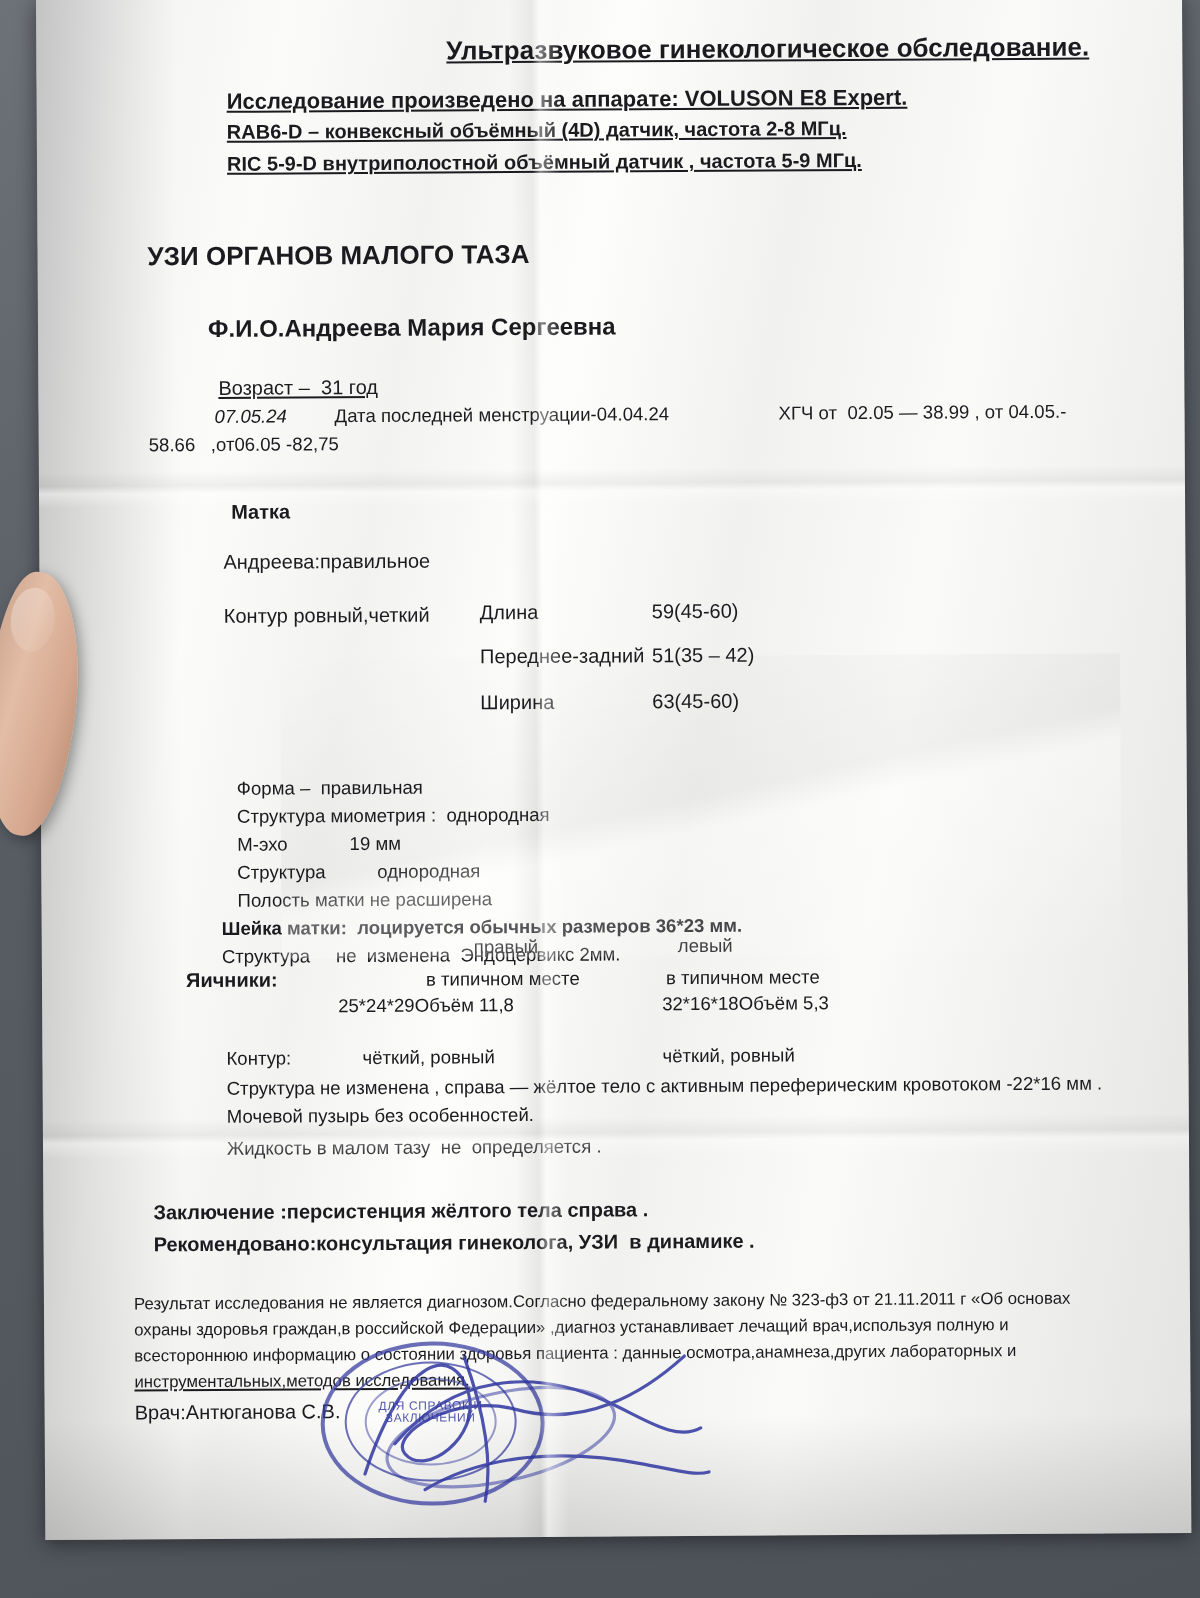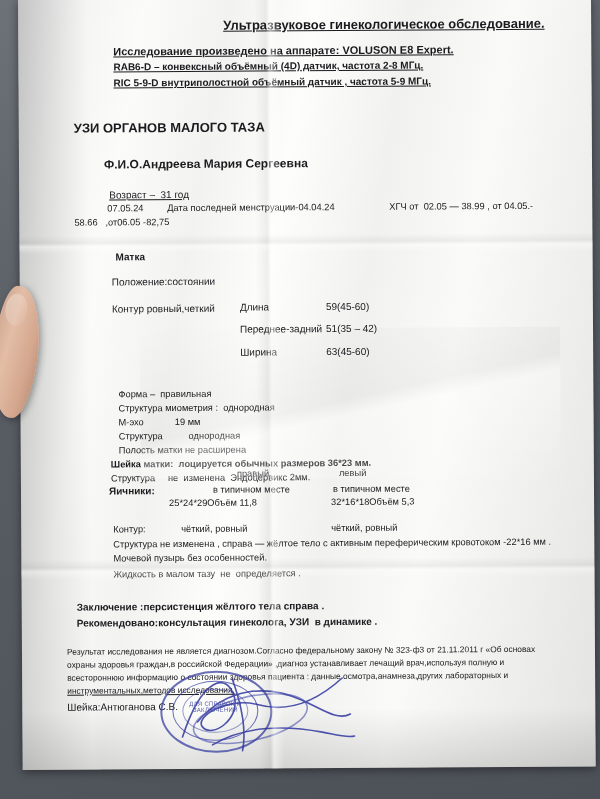--- a/index.html
+++ b/index.html
@@ -188,28 +188,28 @@
       <div class="t b u sz11" style="left:95px; top:46px;">Исследование произведено на аппарате: VOLUSON E8 Expert.</div>
       <div class="t b u sz10" style="left:95px; top:62px;">RAB6-D – конвексный объёмный (4D) датчик, частота 2-8 МГц.</div>
       <div class="t b u sz10" style="left:95px; top:78px;">RIC 5-9-D внутриполостной объёмный датчик , частота 5-9 МГц.</div>
 
       <div class="t b sz13" style="left:55px; top:122px;">УЗИ ОРГАНОВ МАЛОГО ТАЗА</div>
 
       <div class="t b sz12" style="left:85px; top:159px;">Ф.И.О.Андреева Мария Сергеевна</div>
 
       <div class="t sz10" style="left:90px; top:190px;text-decoration:underline;">Возраст –  31 год</div>
 
-      <div class="t sz9" style="left:88px; top:204px;">07.05.24</div>
+      <div class="t sz9" style="left:88px; top:204px;font-style:italic;">07.05.24</div>
       <div class="t sz9" style="left:148px; top:204px;">Дата последней менструации-04.04.24</div>
       <div class="t sz9" style="left:370px; top:204px;">ХГЧ от  02.05 — 38.99 , от 04.05.-</div>
       <div class="t sz9" style="left:55px; top:218px;">58.66   ,от06.05 -82,75</div>
 
       <div class="t b sz10" style="left:96px; top:252px;">Матка</div>
 
-      <div class="t sz10" style="left:92px; top:277px;">Положение:состоянии</div>
+      <div class="t sz10" style="left:92px; top:277px;">Андреева:правильное</div>
 
       <div class="t sz10" style="left:92px; top:304px;">Контур ровный,четкий</div>
 
       <div class="t sz10" style="left:220px; top:303px;">Длина</div>
       <div class="t sz10" style="left:306px; top:303px;">59(45-60)</div>
 
       <div class="t sz10" style="left:220px; top:325px;">Переднее-задний</div>
       <div class="t sz10" style="left:306px; top:325px;">51(35 – 42)</div>
 
       <div class="t sz10" style="left:220px; top:348px;">Ширина</div>
@@ -217,21 +217,21 @@
 
       <div class="t sz9" style="left:98px; top:390px;">Форма –  правильная</div>
       <div class="t sz9" style="left:98px; top:404px;">Структура миометрия :  однородная</div>
       <div class="t sz9" style="left:98px; top:418px;">М-эхо            19 мм</div>
       <div class="t sz9" style="left:98px; top:432px;">Структура          однородная</div>
       <div class="t sz9" style="left:98px; top:446px;">Полость матки не расширена</div>
 
       <div class="t sz9 b" style="left:90px; top:460px;">Шейка матки:  лоцируется обычных размеров 36*23 мм.</div>
       <div class="t sz9" style="left:90px; top:474px;">Структура     не  изменена  Эндоцервикс 2мм.</div>
 
-      <div class="t sz10 b" style="left:88px; top:486px;">Яичники:</div>
+      <div class="t sz10 b" style="left:72px; top:486px;">Яичники:</div>
       <div class="t sz9" style="left:216px; top:470px;">правый</div>
       <div class="t sz9" style="left:318px; top:470px;">левый</div>
       <div class="t sz9" style="left:192px; top:486px;">в типичном месте</div>
       <div class="t sz9" style="left:312px; top:486px;">в типичном месте</div>
       <div class="t sz9" style="left:148px; top:499px;">25*24*29Объём 11,8</div>
       <div class="t sz9" style="left:310px; top:499px;">32*16*18Объём 5,3</div>
 
       <div class="t sz9" style="left:92px; top:525px;">Контур:</div>
       <div class="t sz9" style="left:160px; top:525px;">чёткий, ровный</div>
       <div class="t sz9" style="left:310px; top:525px;">чёткий, ровный</div>
@@ -241,21 +241,21 @@
       <div class="t sz9" style="left:92px; top:570px;">Жидкость в малом тазу  не  определяется .</div>
 
       <div class="t sz10 b" style="left:55px; top:602px;">Заключение :персистенция жёлтого тела справа .</div>
       <div class="t sz10 b" style="left:55px; top:618px;">Рекомендовано:консультация гинеколога, УЗИ  в динамике .</div>
 
       <div class="t sz8" style="left:45px; top:648px;">Результат исследования не является диагнозом.Согласно федеральному закону № 323-ф3 от 21.11.2011 г «Об основах</div>
       <div class="t sz8" style="left:45px; top:661px;">охраны здоровья граждан,в российской Федерации» ,диагноз устанавливает лечащий врач,используя полную и</div>
       <div class="t sz8" style="left:45px; top:674px;">всестороннюю информацию о состоянии здоровья пациента : данные осмотра,анамнеза,других лабораторных и</div>
       <div class="t sz8" style="left:45px; top:687px;text-decoration:underline;">инструментальных,методов исследования.</div>
 
-      <div class="t sz10" style="left:45px; top:702px;">Шейка:Антюганова С.В.</div>
+      <div class="t sz10" style="left:45px; top:702px;">Врач:Антюганова С.В.</div>
 
       <div class="stamp">
         <div class="ring"></div>
         <div class="ring inner"></div>
         <div class="ring inner2"></div>
         <div class="stamp-text">ДЛЯ СПРАВОК И ЗАКЛЮЧЕНИЙ</div>
       </div>
 
       <svg class="signature" viewBox="0 0 190 92">
         <g fill="none" stroke="#2f36a0" stroke-width="1.6" opacity="0.85" stroke-linecap="round">

